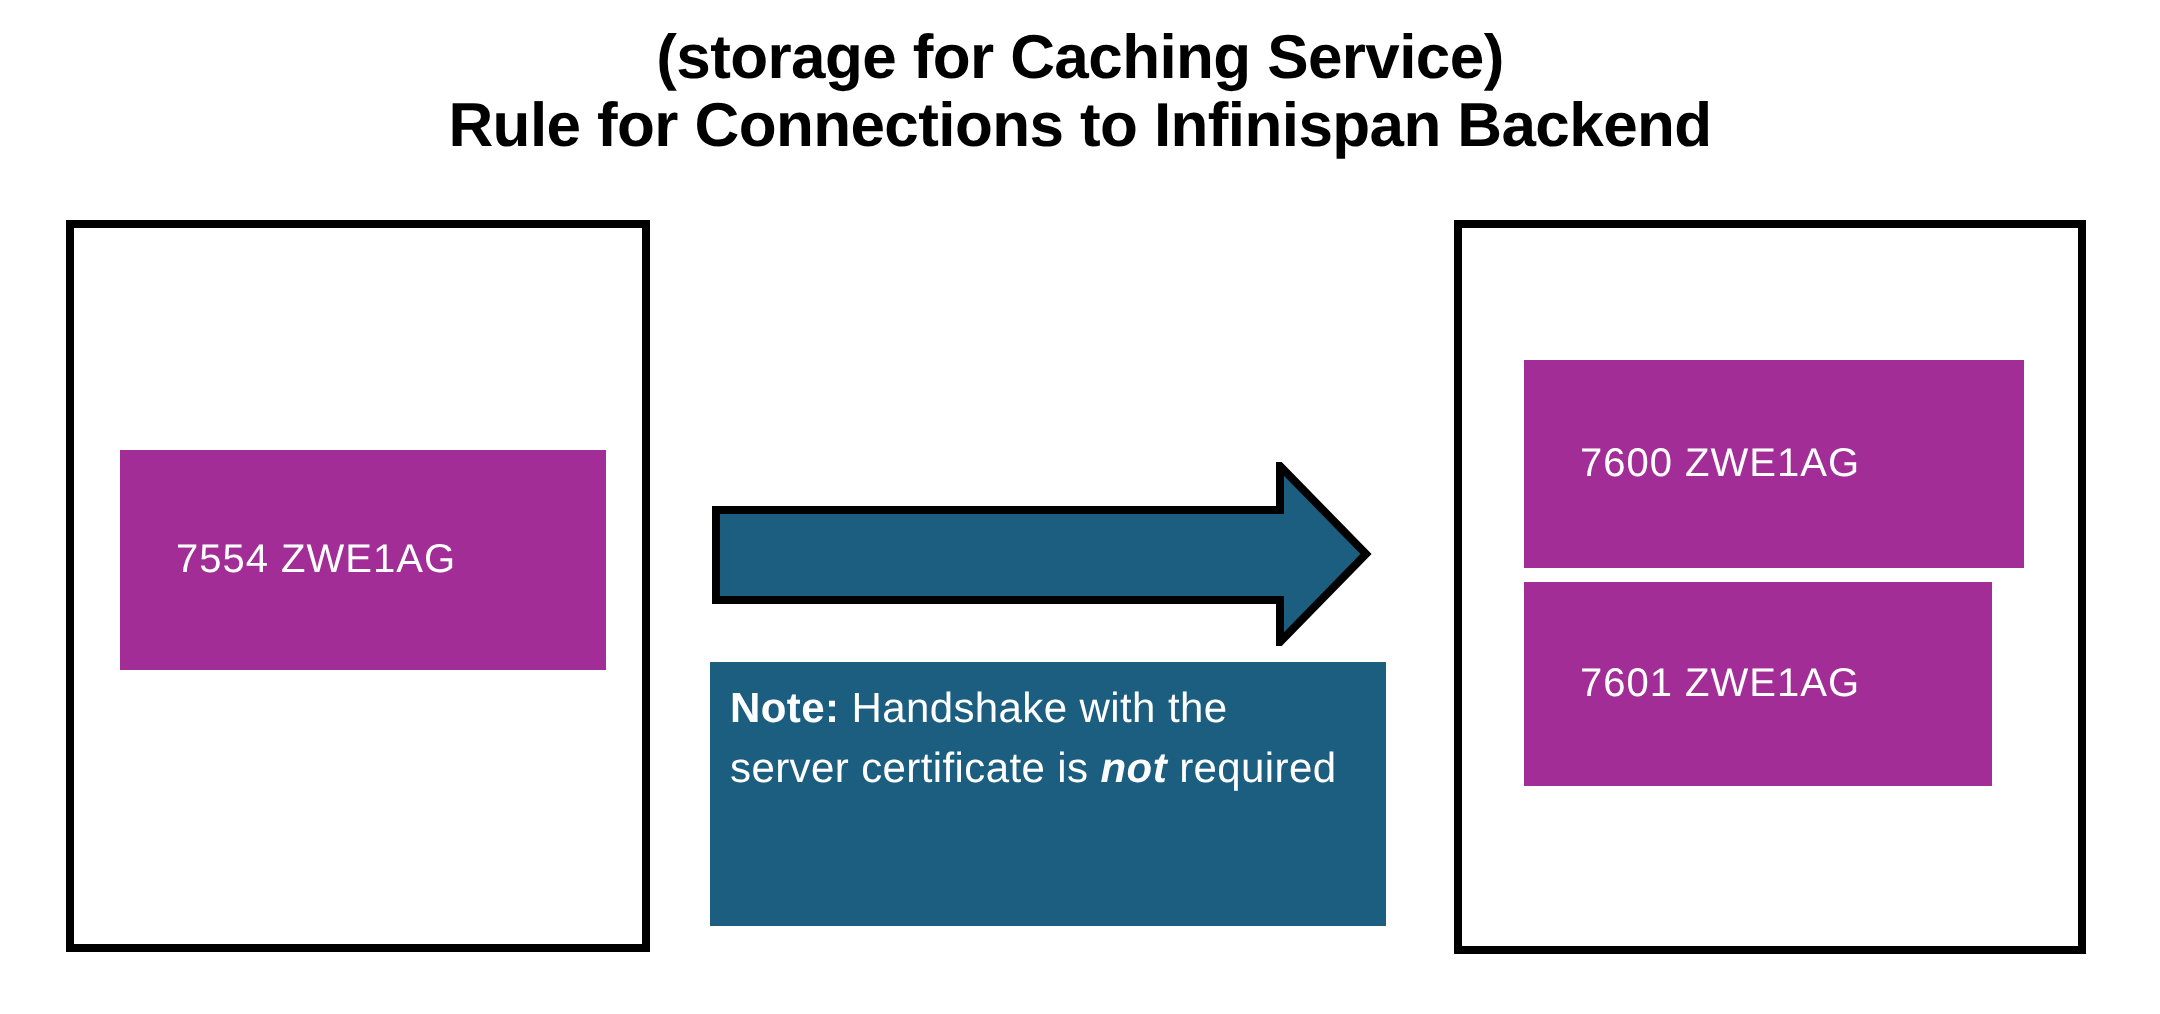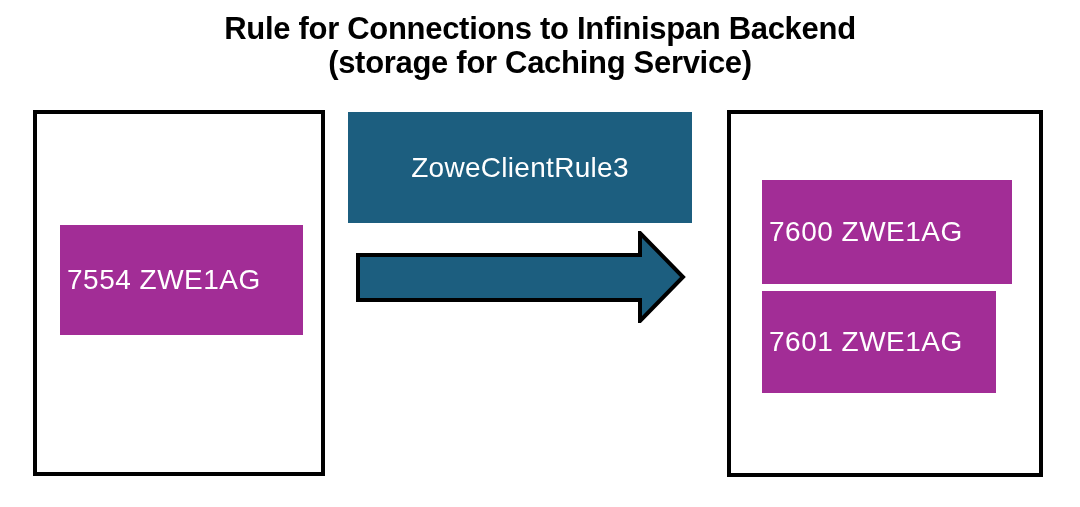--- a/index.html
+++ b/index.html
@@ -31,24 +31,24 @@
     position: absolute;
     background: #ffffff;
     border: 4px solid var(--outline, #000000);
   }
   .outer-box.left  { left: 33px;  top: 110px; width: 292px; height: 366px; }
   .outer-box.right { left: 727px; top: 110px; width: 316px; height: 367px; }
   .port {
     position: absolute;
     background: var(--purple, #A22D96);
     color: var(--label_text, #ffffff);
-    font-size: 28px;
+    font-size: 20px;
     display: flex;
     align-items: center;
-    padding-left: 7px;
+    padding-left: 28px;
     letter-spacing: 0.5px;
   }
   .port.left-port { left: 23px; top: 111px; width: 243px; height: 110px; }
   .port.r1        { left: 31px; top: 66px;  width: 250px; height: 104px; }
   .port.r2        { left: 31px; top: 177px; width: 234px; height: 102px; }
   .rule-box {
     position: absolute;
     left: 348px; top: 112px; width: 344px; height: 111px;
     background: var(--teal, #1C5E7F);
     color: var(--label_text, #ffffff);
@@ -81,33 +81,33 @@
   }
   .note-box .b  { font-weight: 700; }
   .note-box .bi { font-weight: 700; font-style: italic; }
 </style>
 </head>
 <body>
 
 <div class="canvas">
 
   <div class="title">
+    <div>(storage for Caching Service)</div>
     <div>Rule for Connections to Infinispan Backend</div>
-    <div>(storage for Caching Service)</div>
   </div>
 
   <div class="outer-box left">
     <div class="port left-port">7554 ZWE1AG</div>
   </div>
 
-  <div class="rule-box">ZoweClientRule3</div>
 
   <svg class="arrow-svg" viewBox="0 0 332 92" preserveAspectRatio="none">
     <polygon points="3,24 285,24 285,2 328,46 285,90 285,69 3,69"></polygon>
   </svg>
 
+  <div class="note-box"><span class="b">Note:</span><span> Handshake with the server certificate is </span><span class="bi">not</span><span> required</span></div>
 
   <div class="outer-box right">
     <div class="port r1">7600 ZWE1AG</div>
     <div class="port r2">7601 ZWE1AG</div>
   </div>
 
 </div>
 
 </body></html>

